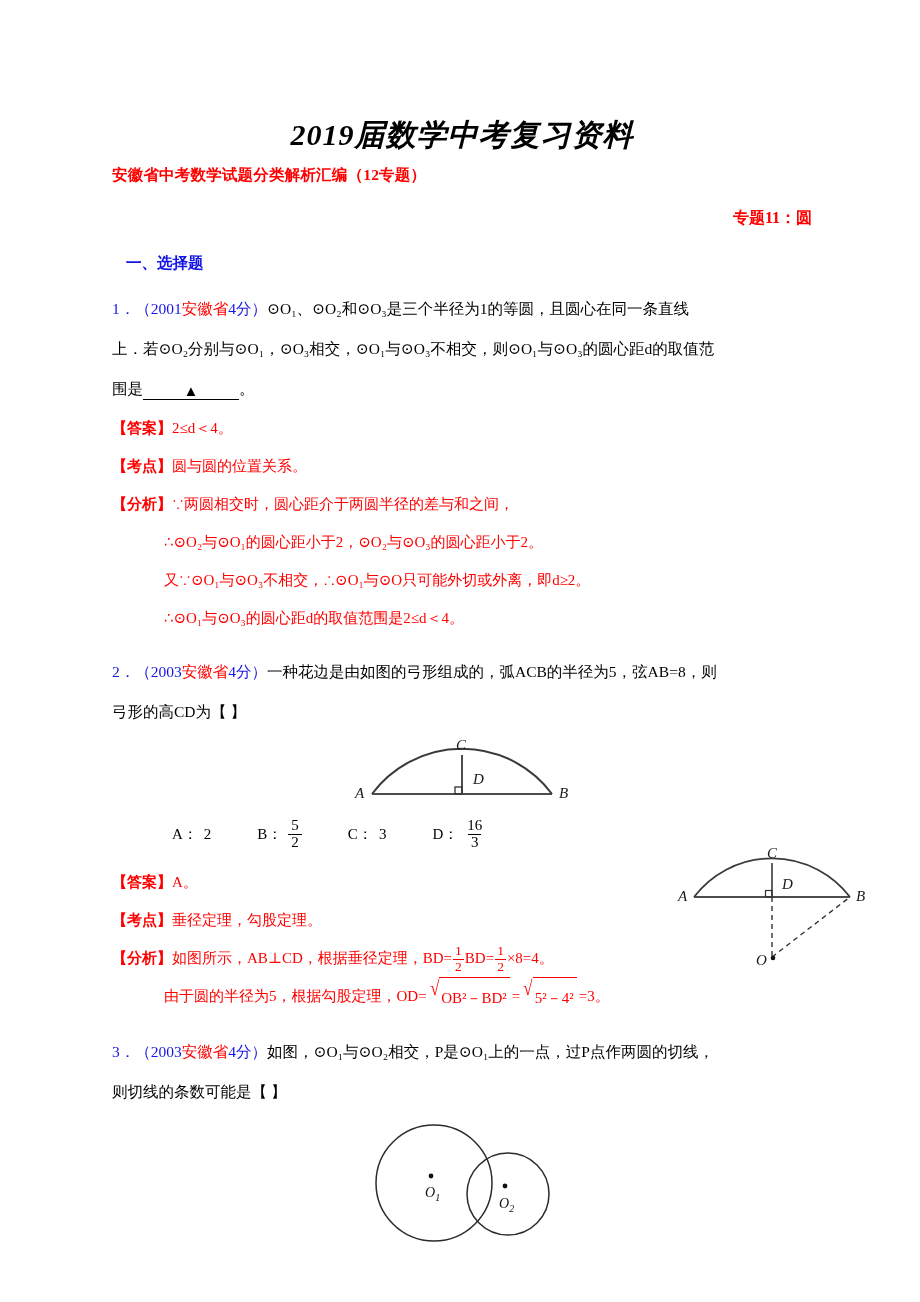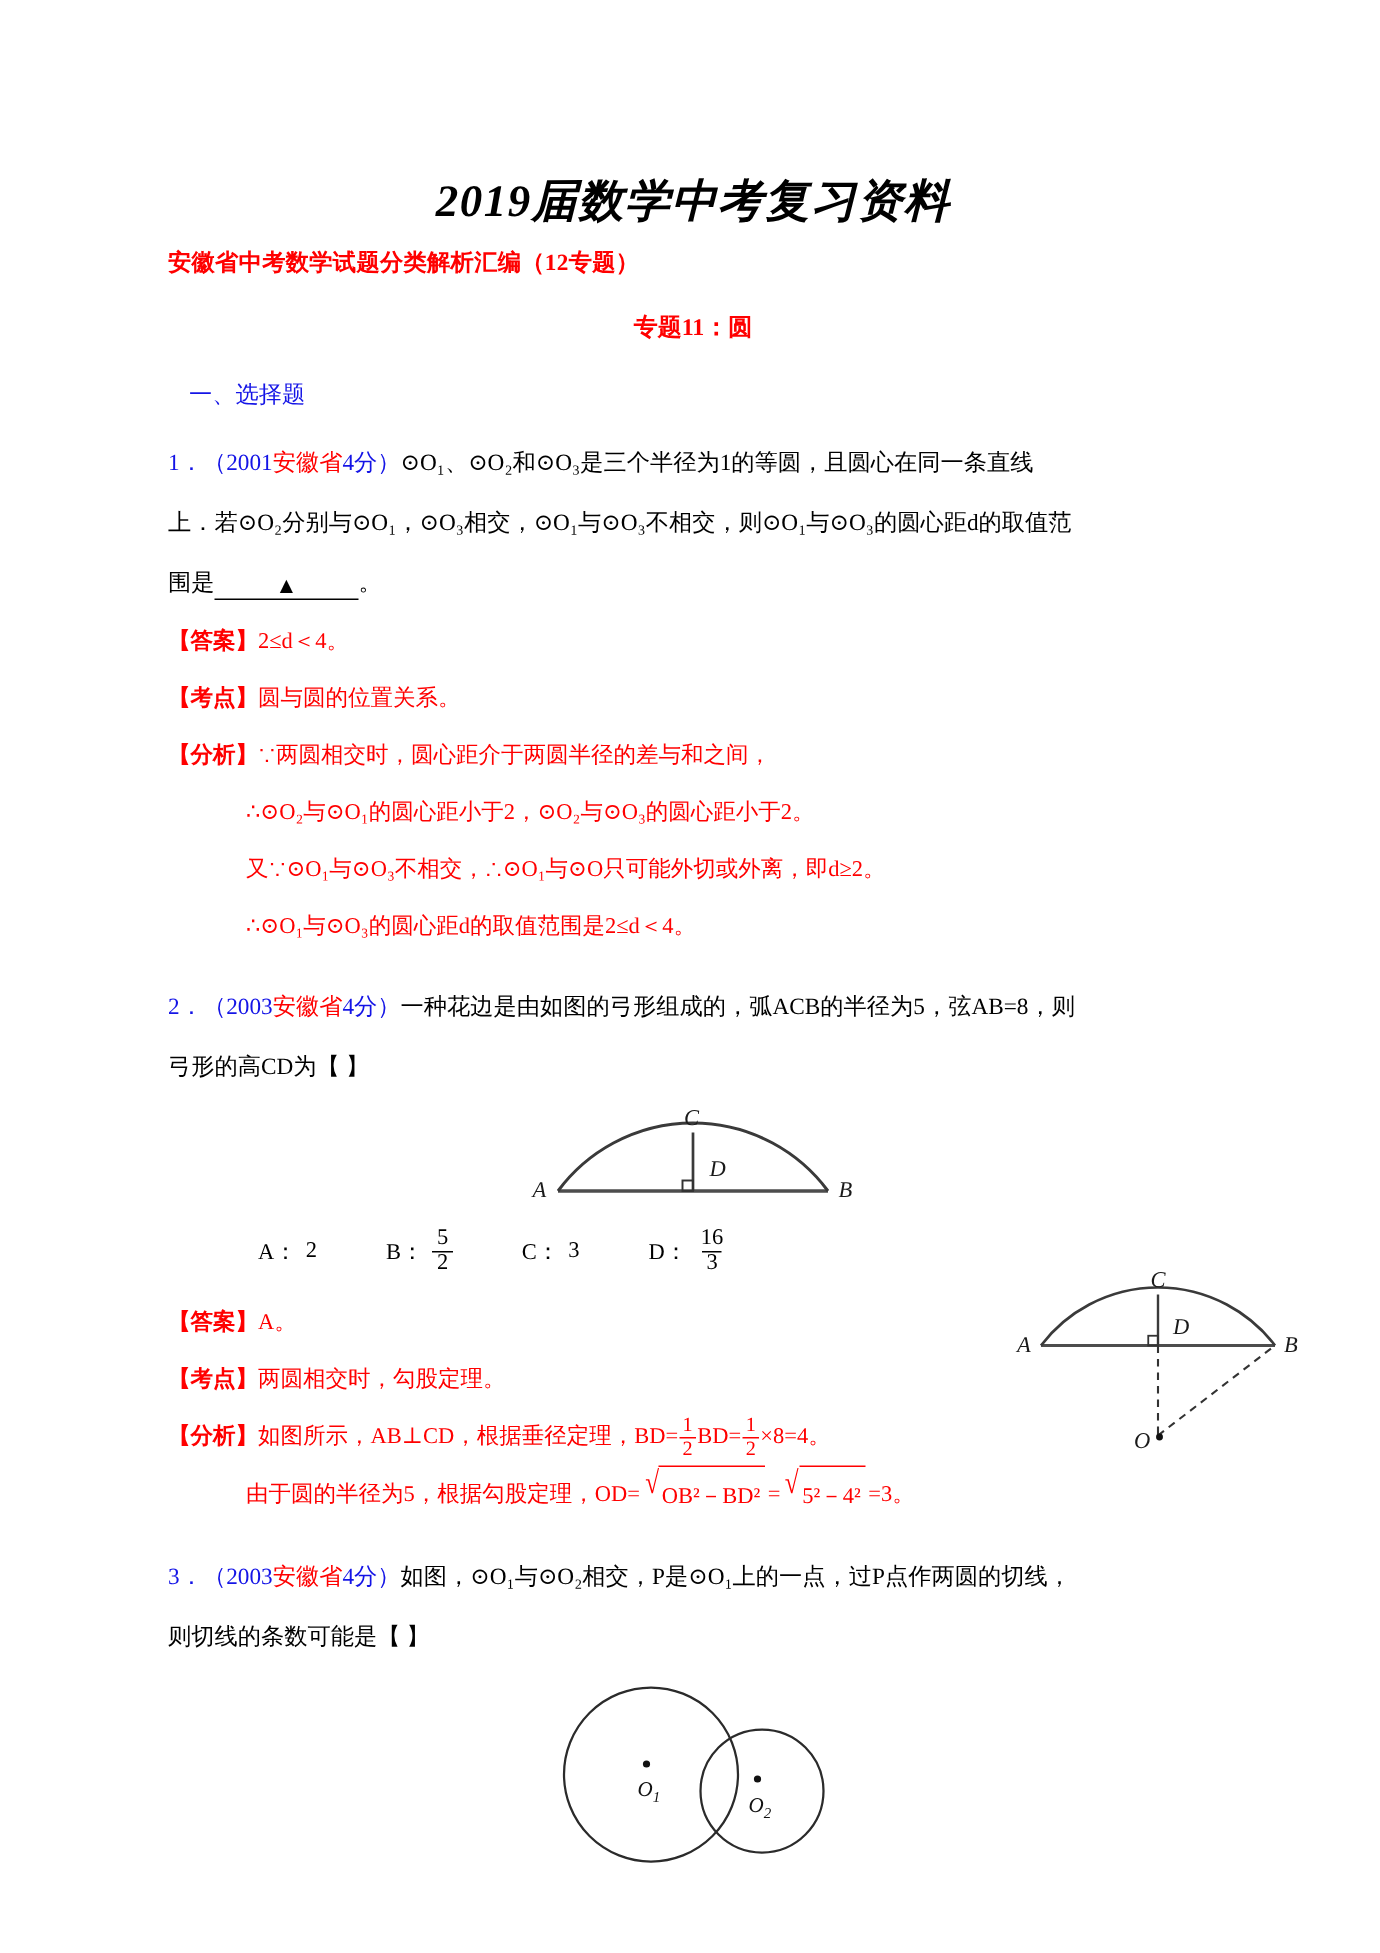--- a/index.html
+++ b/index.html
@@ -41,31 +41,31 @@
     line-height: 1.1;
   }
   .sub-title {
     color: #ff0000;
     font-weight: bold;
     font-size: 15.5px;
     margin-top: 14px;
     letter-spacing: 0.2px;
   }
   .topic-title {
-    text-align: center;
+    text-align: right;
     color: #ff0000;
     font-weight: bold;
     font-size: 16px;
     margin-top: 22px;
   }
 
   
   .section-head {
     color: #1414e6;
-    font-weight: normal;
+    font-weight: bold;
     font-size: 15.5px;
     margin-top: 24px;
     padding-left: 14px;
   }
 
   
   .q-block { margin-top: 15px; }
   .q-line {
     font-size: 15.5px;
     line-height: 40px;
@@ -257,21 +257,21 @@
             <span class="num">16</span>
             <span class="den">3</span>
           </span>
         </span>
       </div>
 
       <div class="ans-line" style="margin-top:12px">
         <span class="tag">【答案】</span><span>A。</span>
       </div>
       <div class="ans-line">
-        <span class="tag">【考点】</span><span>两圆相交时，勾股定理。</span>
+        <span class="tag">【考点】</span><span>垂径定理，勾股定理。</span>
       </div>
       <div class="ans-line">
         <span class="tag">【分析】</span><span>如图所示，AB⊥CD，根据垂径定理，BD=</span><span class="mfrac-inline">
             <span class="num">1</span>
             <span class="den">2</span>
           </span><span>BD=</span><span class="mfrac-inline">
             <span class="num">1</span>
             <span class="den">2</span>
           </span><span>×8=4。</span>
       </div>

